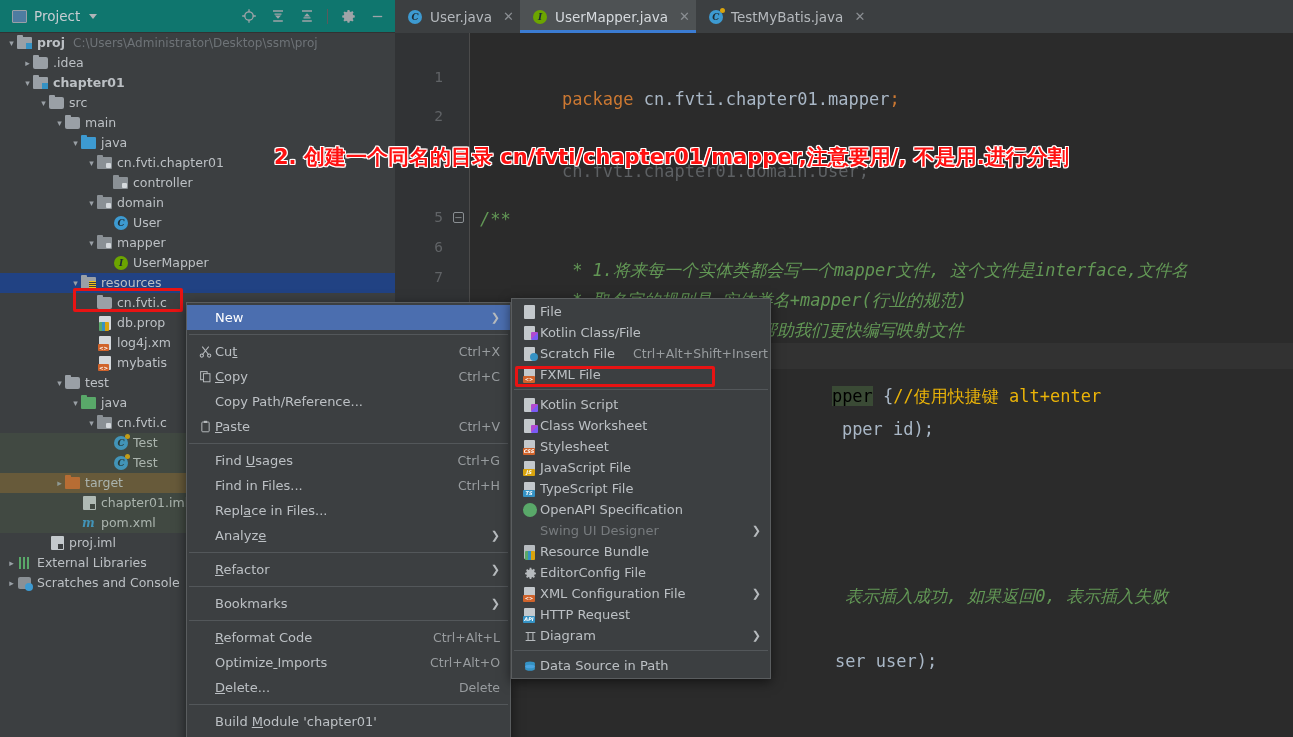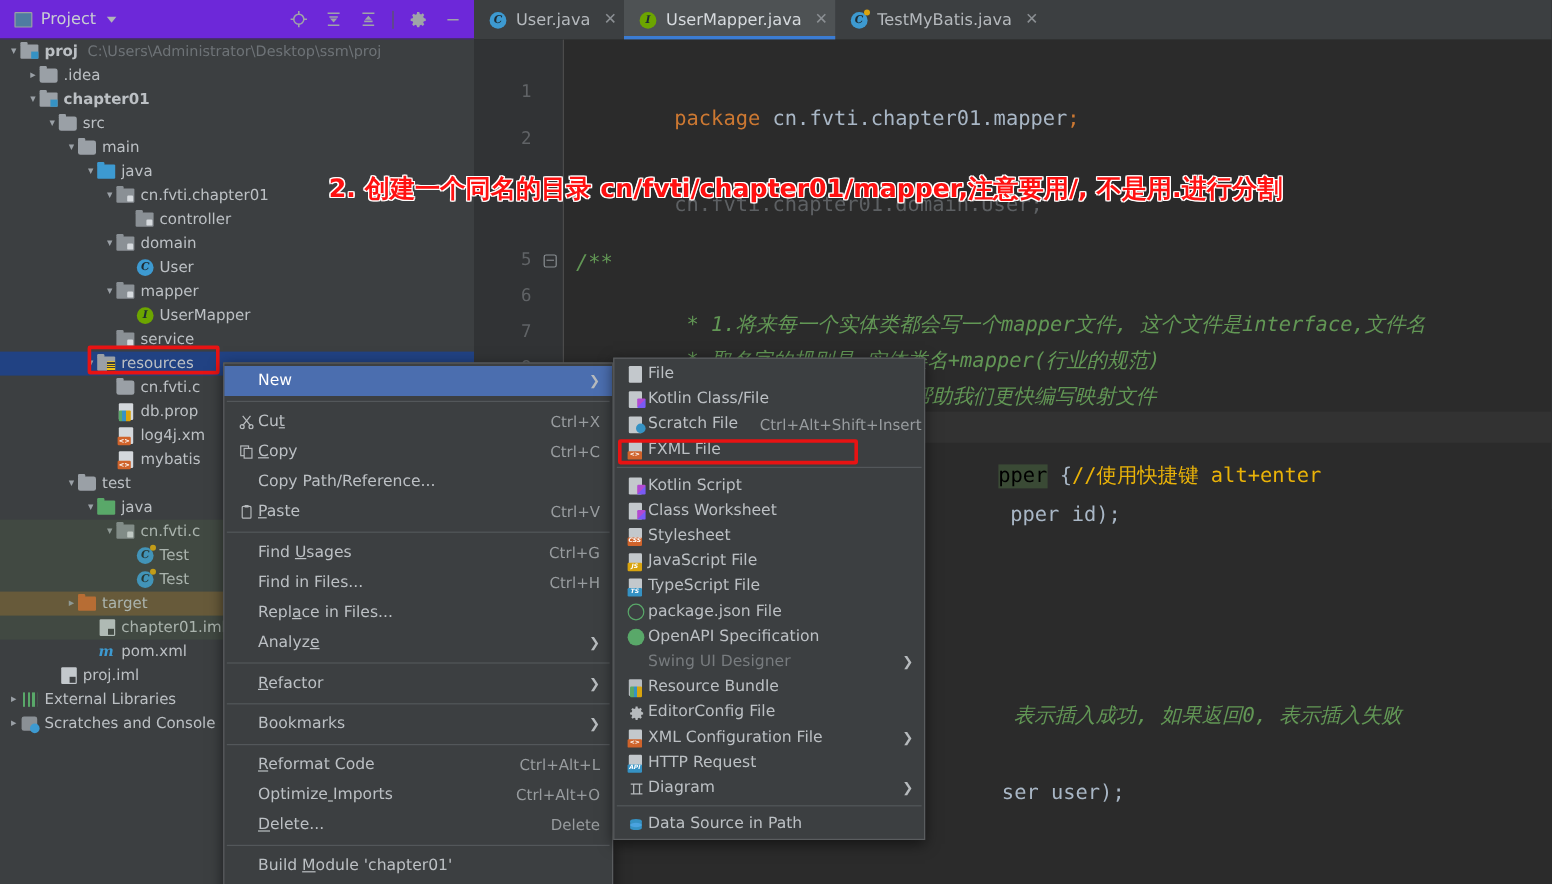--- a/index.html
+++ b/index.html
@@ -11,21 +11,21 @@
     -webkit-font-smoothing:antialiased;
   }
   #app { position:relative; width:1293px; height:737px; }
 
   
   #project-panel {
     position:absolute; left:0; top:0; width:395px; height:737px;
     background:#3c3f41;
   }
   #project-header {
-    height:33px; background:#6d28d9; display:flex; align-items:center;
+    height:33px; background:#0f766e; display:flex; align-items:center;
     padding-left:12px; border-bottom:1px solid #323232;
   }
   .proj-icon {
     width:15px; height:13px; border:1px solid #9aa0a6; background:#4e7ca1;
     border-radius:1px; margin-right:7px; flex:none;
   }
   #project-title { font-size:13.5px; color:#c8cdd2; }
   .caret-down {
     width:0;height:0;border-left:4px solid transparent;border-right:4px solid transparent;
     border-top:5px solid #b0b4b8; margin-left:9px;
@@ -284,27 +284,20 @@
           </span>
           <span class="lbl">mapper</span>
         </div>
         <div class="row" style="padding-left: 102px;">
           <span class="arrow"></span>
           <span class="ic">
             <i class="cls-i">I</i>
           </span>
           <span class="lbl">UserMapper</span>
         </div>
-        <div class="row" style="padding-left: 86px;">
-          <span class="arrow"></span>
-          <span class="ic">
-            <i class="f-pkg"></i>
-          </span>
-          <span class="lbl">service</span>
-        </div>
         <div class="row sel-blue" style="padding-left: 70px;">
           <span class="arrow">▾</span>
           <span class="ic">
             <i class="f-res"></i>
           </span>
           <span class="lbl">resources</span>
         </div>
         <div class="row" style="padding-left: 86px;">
           <span class="arrow"></span>
           <span class="ic">
@@ -666,28 +659,20 @@
           <span class="ic16">
             <i class="pg"></i>
             <i class="tag" style="background:#3592c4;">TS</i>
           </span>
         </span>
         <span class="mlab">TypeScript File</span>
       </div>
       <div class="mi">
         <span class="mic">
           <span class="ic16">
-            <i class="dot-circ" style="background:none;border:1.4px solid #59a869;"></i>
-          </span>
-        </span>
-        <span class="mlab">package.json File</span>
-      </div>
-      <div class="mi">
-        <span class="mic">
-          <span class="ic16">
             <i class="dot-circ" style="background:#59a869;"></i>
           </span>
         </span>
         <span class="mlab">OpenAPI Specification</span>
       </div>
       <div class="mi dis">
         <span class="mic">
           <span class="ic16"></span>
         </span>
         <span class="mlab">Swing UI Designer</span>

